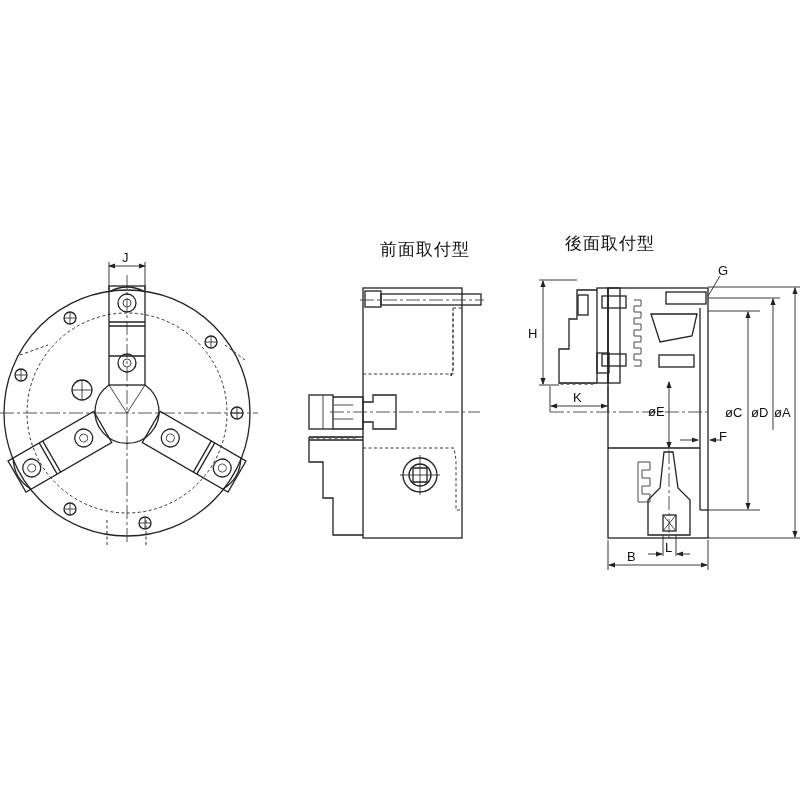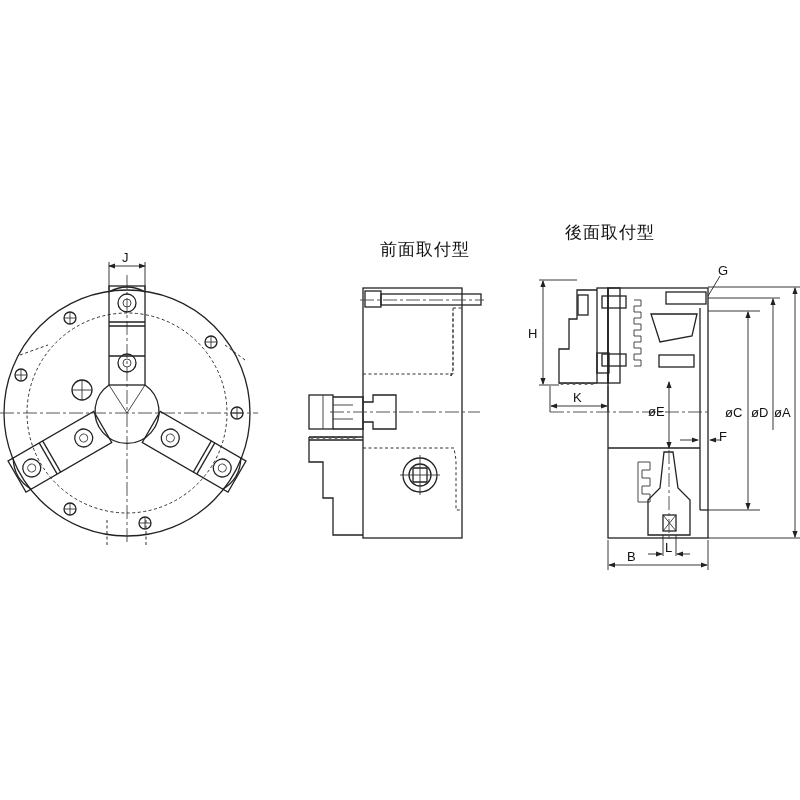--- a/index.html
+++ b/index.html
@@ -10,21 +10,21 @@
     .dash { stroke: #333; stroke-width: 1; fill: none; stroke-dasharray: 3 2.5; }
     .center { stroke: #444; stroke-width: 0.9; fill: none; stroke-dasharray: 14 3 3 3; }
     .dim { stroke: #222; stroke-width: 0.9; fill: none; }
     .lbl { font-family: "Liberation Sans", sans-serif; font-size: 13px; fill: #111; }
     .title { position: absolute; font-family: "DejaVu Sans", sans-serif; font-size: 17px; color: #111; letter-spacing: 1px; }
   </style>
 </head>
 <body>
 
 <div class="title" style="left:380px; top:238px;">前面取付型</div>
-<div class="title" style="left:565px; top:221px;font-family:Liberation Mono, monospace;">後面取付型</div>
+<div class="title" style="left:565px; top:232px;font-family:Liberation Mono, monospace;">後面取付型</div>
 
 <svg width="800" height="800" viewBox="0 0 800 800">
   <defs>
     <marker id="ar" markerWidth="8" markerHeight="6" refX="7" refY="3" orient="auto">
       <path d="M0,0 L8,3 L0,6 Z" fill="#222"></path>
     </marker>
     <marker id="al" markerWidth="8" markerHeight="6" refX="1" refY="3" orient="auto">
       <path d="M8,0 L0,3 L8,6 Z" fill="#222"></path>
     </marker>
   </defs>

